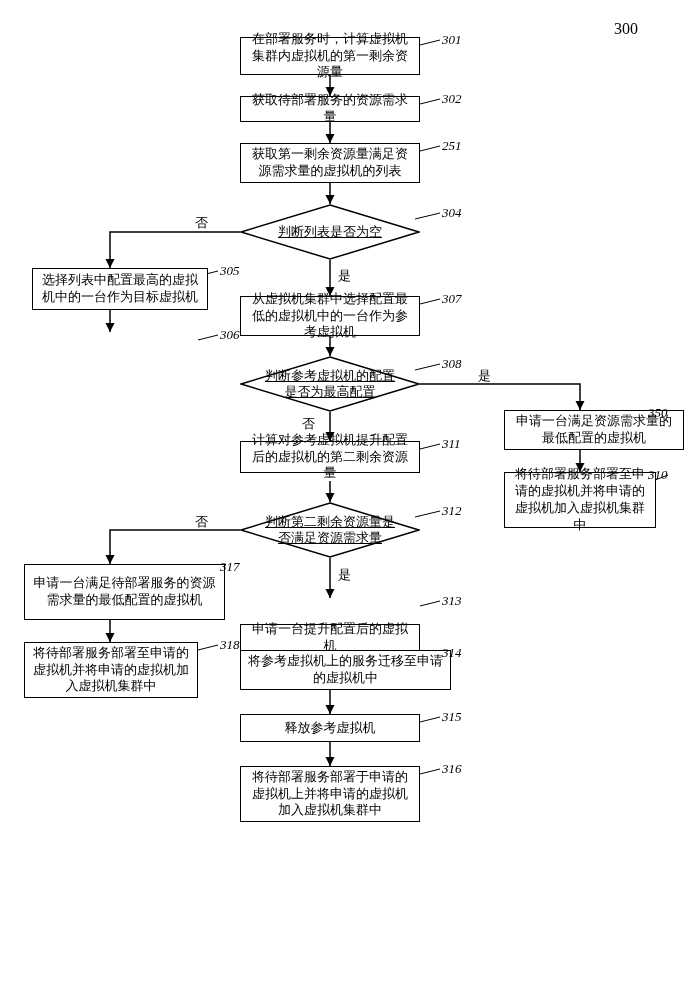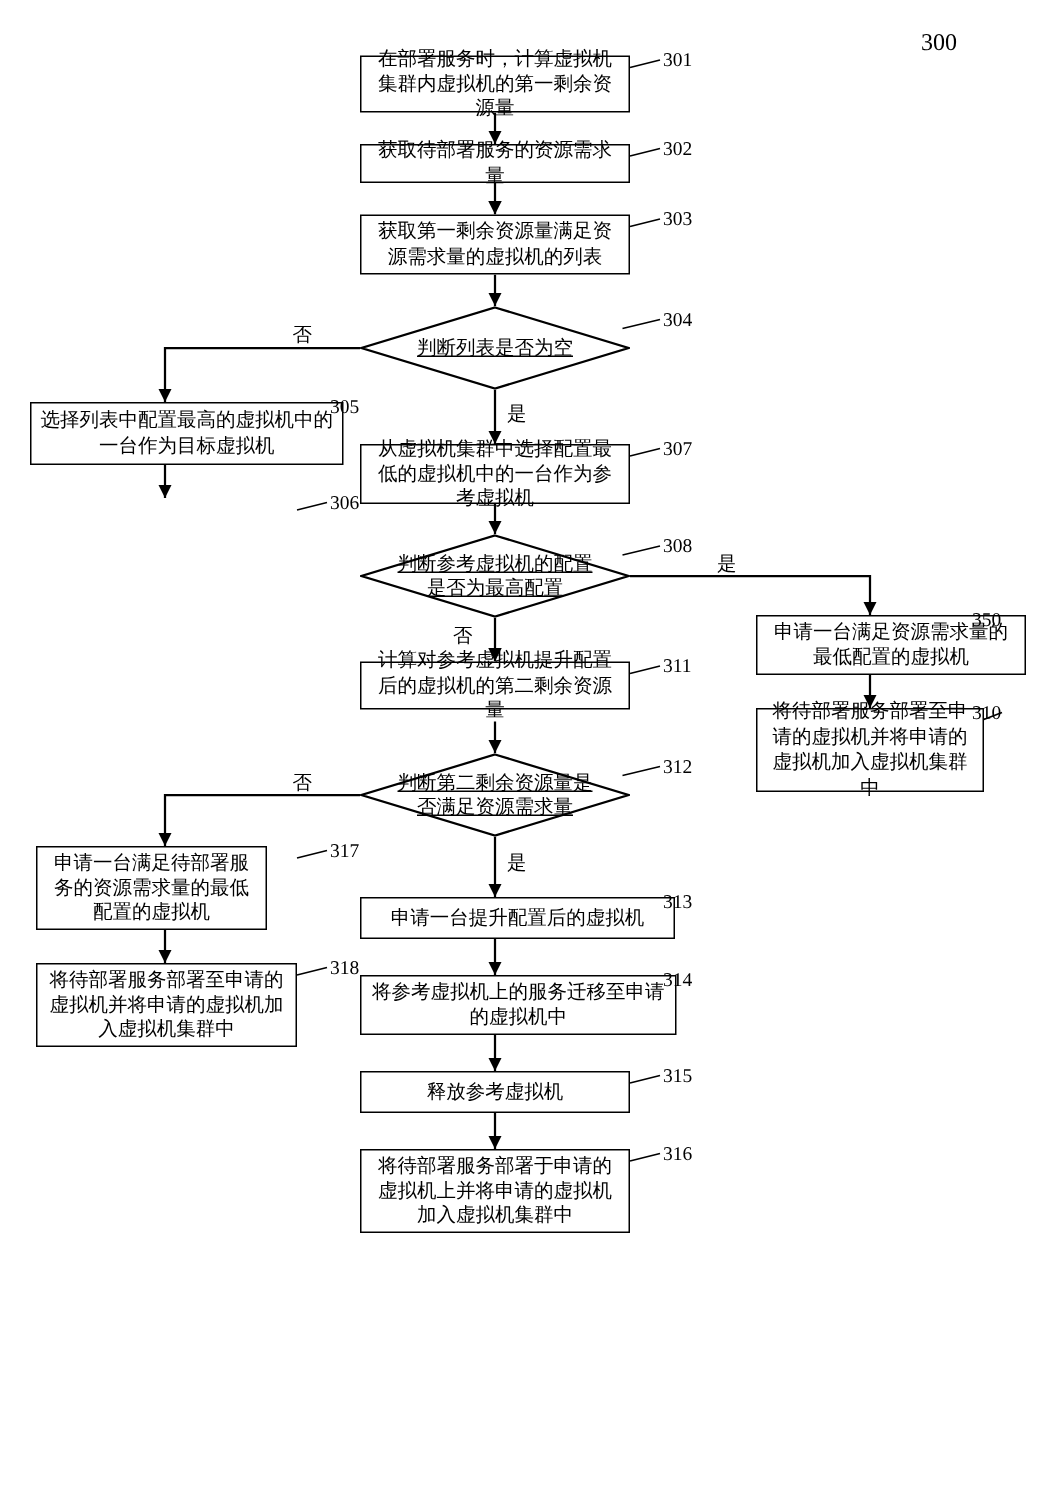--- a/index.html
+++ b/index.html
@@ -59,20 +59,21 @@
     box-sizing: border-box;
     text-decoration: underline;
   }
   .label {
     position: absolute;
     font-size: 13px;
   }
   .num {
     position: absolute;
     font-size: 13px;
+    font-style: italic;
   }
   svg.lines {
     position: absolute;
     top: 0; left: 0;
     width: 658px;
     height: 960px;
   }
 </style>
 </head>
 <body>
@@ -148,33 +149,33 @@
 <div class="num" style="left:422px;top:12px">301</div>
 
 <div class="box" style="left:220px;top:76px;width:180px;height:26px">
       <span>获取待部署服务的资源需求量</span>
     </div>
 <div class="num" style="left:422px;top:71px">302</div>
 
 <div class="box" style="left:220px;top:123px;width:180px;height:40px">
       <span>获取第一剩余资源量满足资源需求量的虚拟机的列表</span>
     </div>
-<div class="num" style="left:422px;top:118px">303</div>
+<div class="num" style="left:422px;top:118px">251</div>
 
 <div class="diamond" style="left:220px;top:184px">
   <svg viewBox="0 0 180 56">
         <polygon points="90,1 179,28 90,55 1,28" fill="white" stroke="black" stroke-width="1.5"></polygon>
       </svg>
   <div class="dtext">判断列表是否为空</div>
 </div>
 <div class="num" style="left:422px;top:185px">304</div>
 <div class="label" style="left:175px;top:194px">否</div>
 <div class="label" style="left:318px;top:247px">是</div>
 
-<div class="box" style="left:0;top:248px;width:209px;height:42px">
+<div class="box" style="left:12px;top:248px;width:176px;height:42px">
       <span>选择列表中配置最高的虚拟机中的一台作为目标虚拟机</span>
     </div>
 <div class="num" style="left:200px;top:243px">305</div>
 
 <div class="num" style="left:200px;top:307px">306</div>
 
 <div class="box" style="left:220px;top:276px;width:180px;height:40px">
       <span>从虚拟机集群中选择配置最低的虚拟机中的一台作为参考虚拟机</span>
     </div>
 <div class="num" style="left:422px;top:271px">307</div>
@@ -207,31 +208,31 @@
 <div class="diamond" style="left:220px;top:482px">
   <svg viewBox="0 0 180 56">
         <polygon points="90,1 179,28 90,55 1,28" fill="white" stroke="black" stroke-width="1.5"></polygon>
       </svg>
   <div class="dtext">判断第二剩余资源量是否满足资源需求量</div>
 </div>
 <div class="num" style="left:422px;top:483px">312</div>
 <div class="label" style="left:175px;top:493px">否</div>
 <div class="label" style="left:318px;top:546px">是</div>
 
-<div class="box" style="left:4px;top:544px;width:154px;height:56px">
+<div class="box" style="left:4px;top:544px;width:201px;height:56px">
       <span>申请一台满足待部署服务的资源需求量的最低配置的虚拟机</span>
     </div>
 <div class="num" style="left:200px;top:539px">317</div>
 
 <div class="box" style="left:4px;top:622px;width:174px;height:56px">
       <span>将待部署服务部署至申请的虚拟机并将申请的虚拟机加入虚拟机集群中</span>
     </div>
 <div class="num" style="left:200px;top:617px">318</div>
 
-<div class="box" style="left:220px;top:578px;width:210px;height:28px">
+<div class="box" style="left:220px;top:604px;width:180px;height:28px">
       <span>申请一台提升配置后的虚拟机</span>
     </div>
 <div class="num" style="left:422px;top:573px">313</div>
 
 <div class="box" style="left:220px;top:630px;width:211px;height:40px">
       <span>将参考虚拟机上的服务迁移至申请的虚拟机中</span>
     </div>
 <div class="num" style="left:422px;top:625px">314</div>
 
 <div class="box" style="left:220px;top:694px;width:180px;height:28px">

